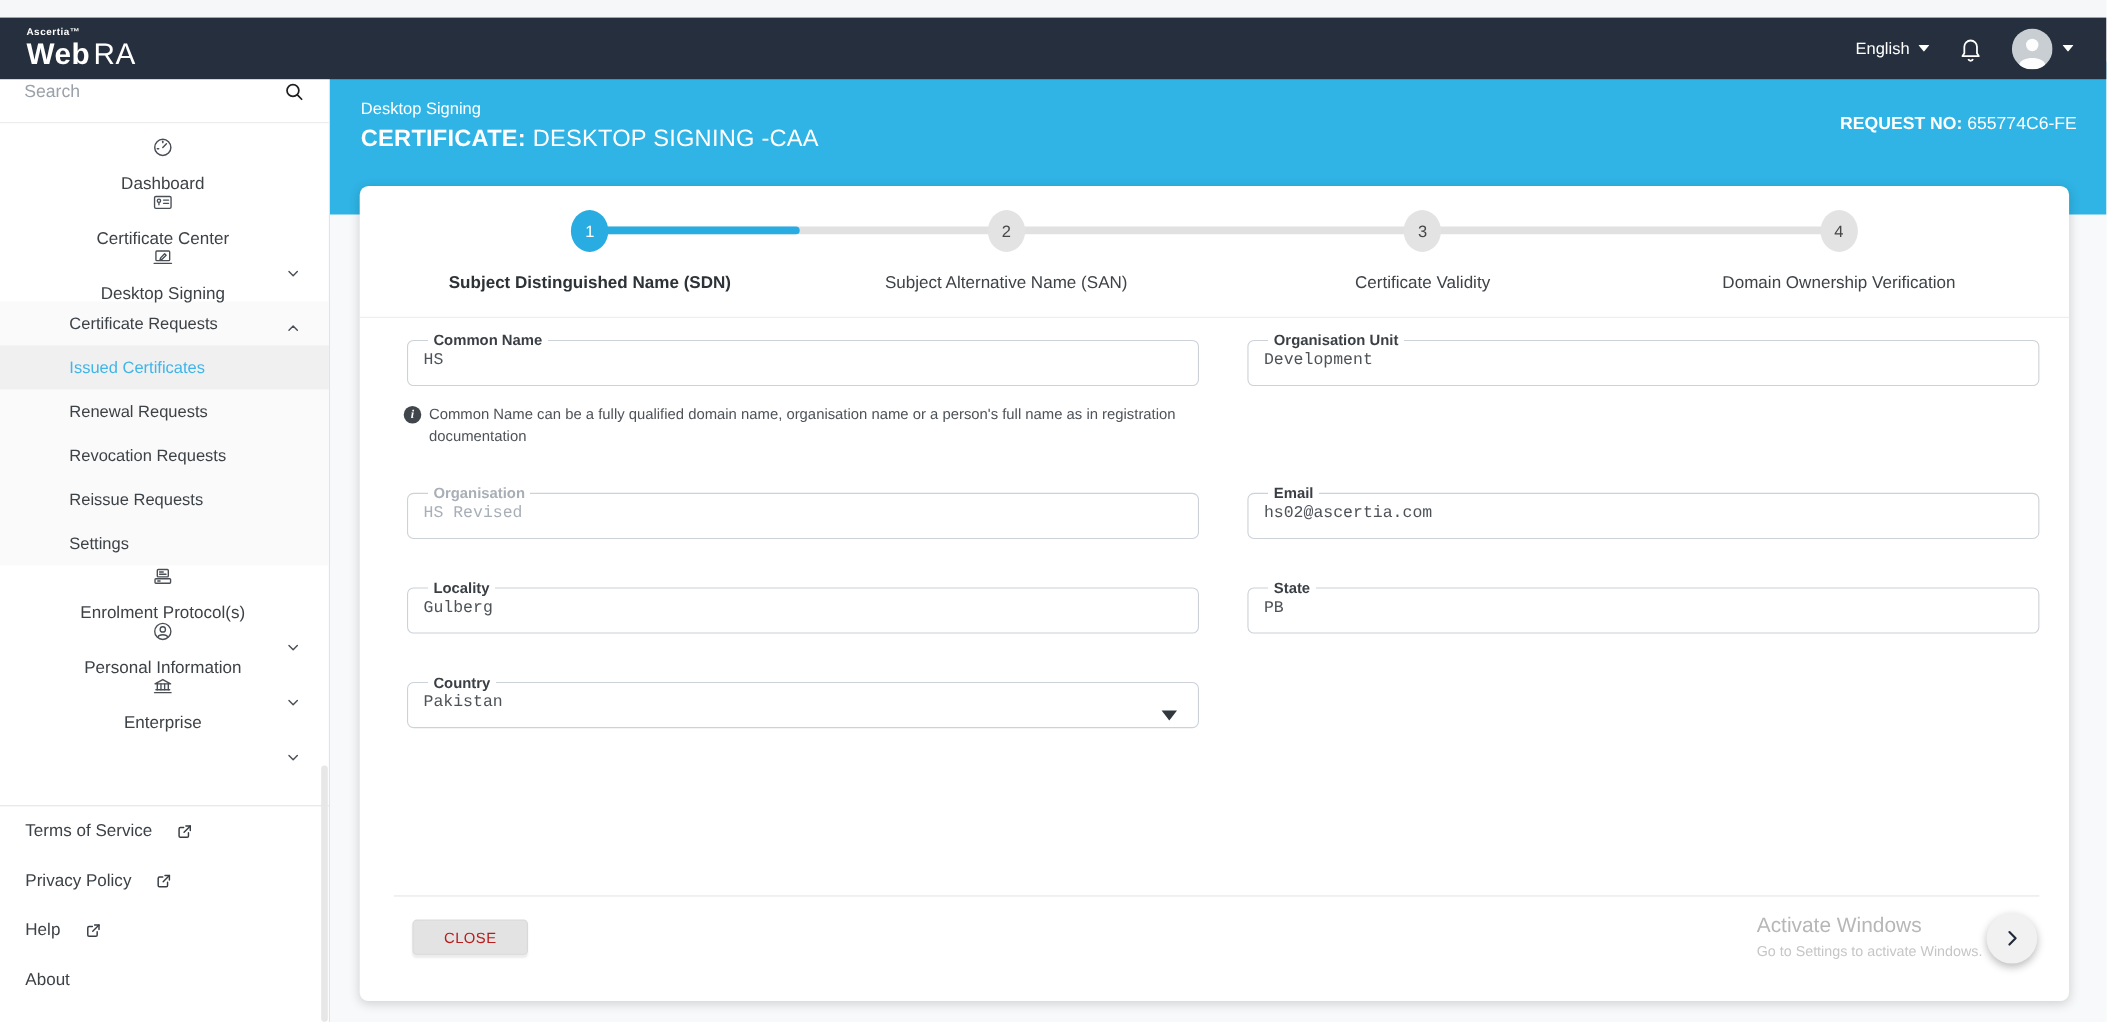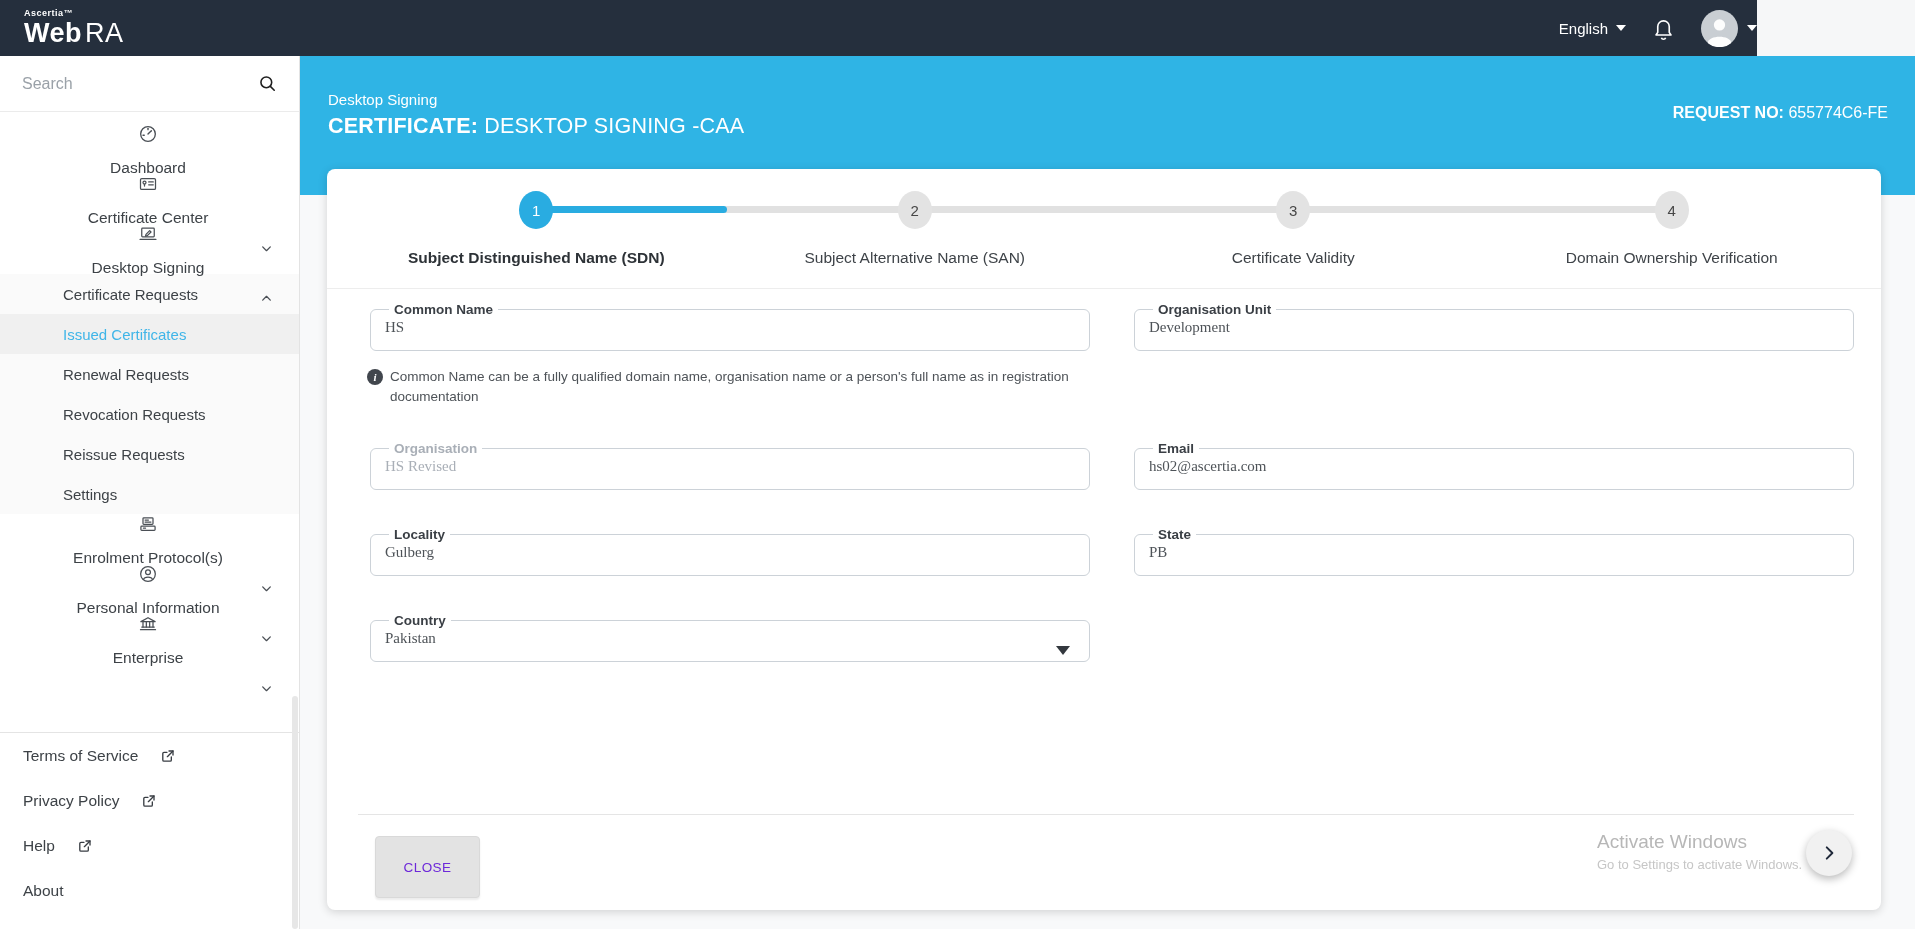--- a/index.html
+++ b/index.html
@@ -2,28 +2,28 @@
 <html><head>
 <meta charset="utf-8">
 <style>
   * { box-sizing: border-box; margin: 0; padding: 0; }
   html,body { width:1915px; height:929px; overflow:hidden; }
   body {
     font-family:"Liberation Sans","DejaVu Sans",sans-serif;
     background:#f6f7f8; position:relative; color:#3d4247;
   }
   
-  .topbar { position:absolute; top:0; left:0; width:1757px; height:56px;
+  .topbar { position:absolute; top:16px; left:0; width:1915px; height:56px;
     background:#252F3D; display:flex; align-items:center; z-index:30; }
   .logo { padding-left:24px; color:#fff; line-height:1; }
   .logo-brand { display:block; font-size:9px; letter-spacing:.5px; margin-bottom:2px; font-weight:700; }
   .logo-main { font-size:27px; letter-spacing:.5px; }
   .logo-web { font-weight:700; }
   .logo-ra { font-weight:400; margin-left:3px; }
-  .topbar-right { margin-left:auto; display:flex; align-items:center; gap:26px; color:#fff; }
+  .topbar-right { margin-left:auto; display:flex; align-items:center; gap:26px; padding-right:30px; color:#fff; }
   .lang { display:flex; align-items:center; gap:8px; font-size:15px; cursor:pointer; }
   .bell-btn { display:flex; cursor:pointer; }
   .avatar-wrap { display:flex; align-items:center; gap:9px; cursor:pointer; }
   
   .sidebar { position:absolute; top:56px; left:0; width:300px; bottom:0; background:#fff;
     border-right:1px solid #e3e3e3; display:flex; flex-direction:column; z-index:20; }
   .search-row { height:56px; min-height:56px; border-bottom:1px solid #ebebeb;
     display:flex; align-items:center; padding:0 22px; }
   .search-input { flex:1; border:none; outline:none; font-size:16px; color:#333;
     font-family:inherit; background:transparent; }
@@ -69,36 +69,36 @@
   .step.active .step-label { font-weight:700; color:#2d3237; }
   
   .form { padding:0 27px 0 43px; }
   .fgrid { display:grid; grid-template-columns:1fr 1fr; column-gap:44px; }
   .row1 { margin-top:14px; } .row2 { margin-top:35px; } .row3 { margin-top:38px; } .row4 { margin-top:38px; }
   fieldset.field { border:1px solid #ccd2d8; border-radius:6px; height:48px; padding:0 14px;
     position:relative; min-inline-size:0; }
   legend.flabel { font-size:13.5px; font-weight:700; color:#3a3f45; padding:0 5px;
     margin-left:4px; line-height:1; }
   .fvalue { border:none; outline:none; width:100%; font-size:15px; color:#4e5358;
-    font-family:Liberation Serif, serif; background:transparent; margin-top:2px; }
+    font-family:Liberation Mono, monospace; background:transparent; margin-top:2px; }
   .field.disabled legend.flabel { color:#a9afb7; }
   .field.disabled .fvalue { color:#a9afb7; }
   .select-arrow { position:absolute; right:19px; top:18px; width:0; height:0;
     border-left:7px solid transparent; border-right:7px solid transparent;
     border-top:9px solid #33383e; cursor:pointer; }
   .hint { margin-top:16px; position:relative; padding-left:20px; max-width:700px;
     font-size:13.5px; line-height:20px; color:#4e5358; }
   .hint-icon { position:absolute; left:-3px; top:2px; width:16px; height:16px; border-radius:50%;
     background:#41464d; color:#fff; font-size:11px; font-weight:700; font-style:italic;
     font-family:"Liberation Serif",serif; display:flex; align-items:center; justify-content:center; }
   
   .spacer { flex:1; }
   .card-footer { border-top:1px solid #e5e5e5; margin:0 27px 0 31px; height:96px; }
-  .close-btn { margin:21px 0 0 17px; width:105px; height:62px; background:#e3e3e3;
-    border:1px solid #d9d9d9; border-radius:4px; font-size:13.5px; color:#6d28d9;
+  .close-btn { margin:21px 0 0 17px; width:105px; height:32px; background:#e3e3e3;
+    border:1px solid #d9d9d9; border-radius:4px; font-size:13.5px; color:#b91c1c;
     letter-spacing:.4px; font-family:inherit; cursor:pointer; box-shadow:0 2px 2px rgba(0,0,0,.08); }
   .watermark { position:absolute; left:1270px; top:662px; color:#b7b7b7; z-index:1; }
   .wm1 { font-size:19px; }
   .wm2 { font-size:13px; color:#c6c6c6; margin-top:4px; white-space:nowrap; }
   .next-btn { position:absolute; left:1479px; top:661px; width:46px; height:46px; border-radius:50%;
     background:#f1f1f1; border:none; box-shadow:0 3px 8px rgba(0,0,0,.28);
     display:flex; align-items:center; justify-content:center; cursor:pointer; z-index:2; }
 </style>
 </head>
 <body>

